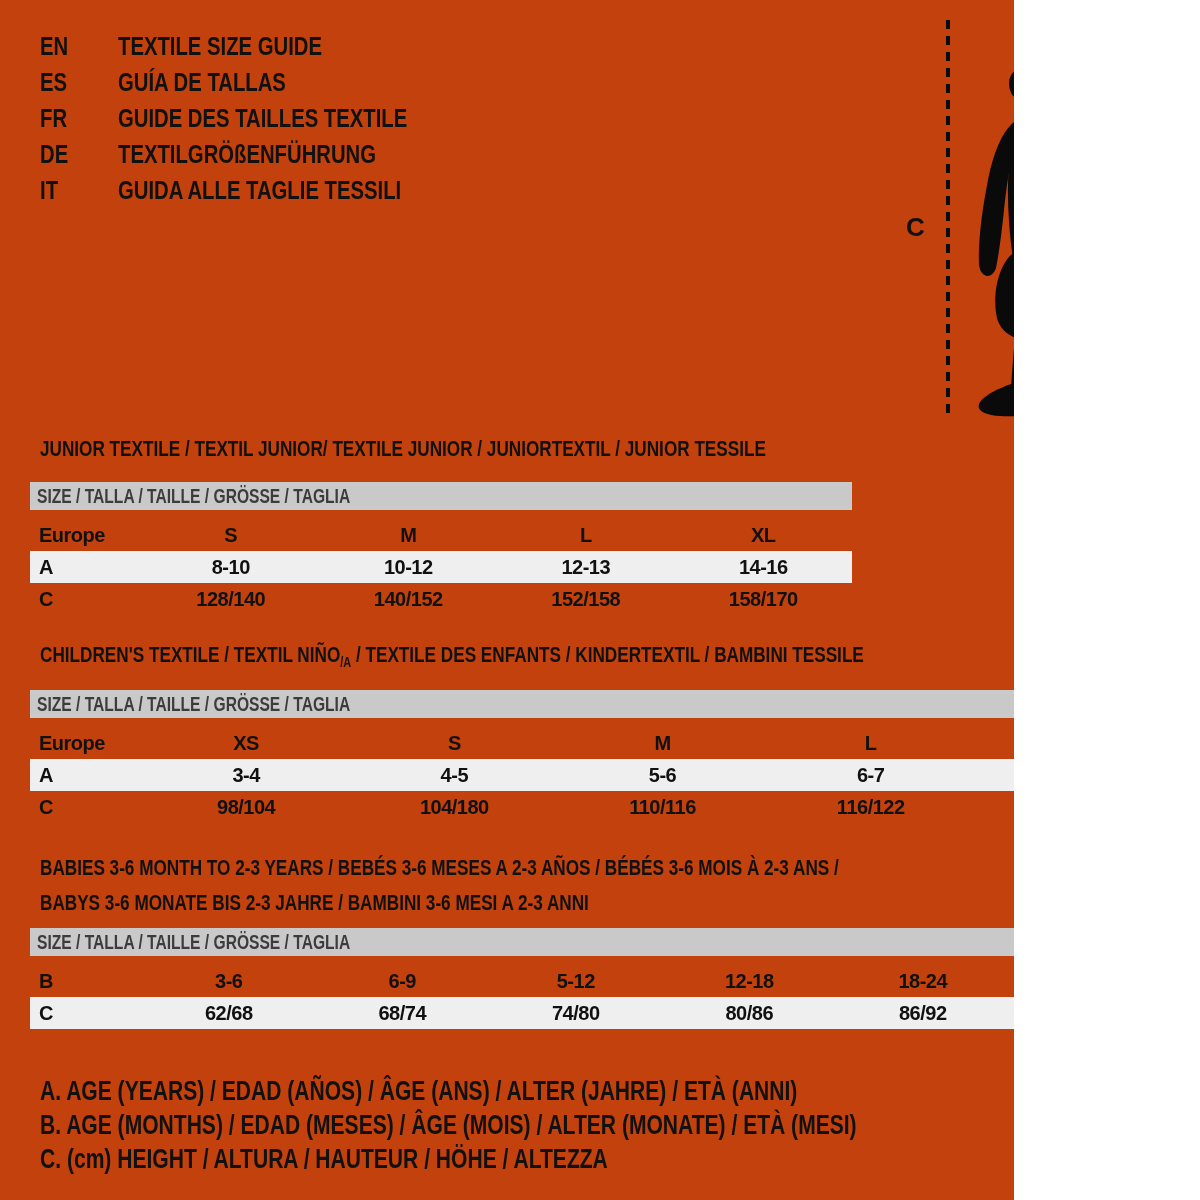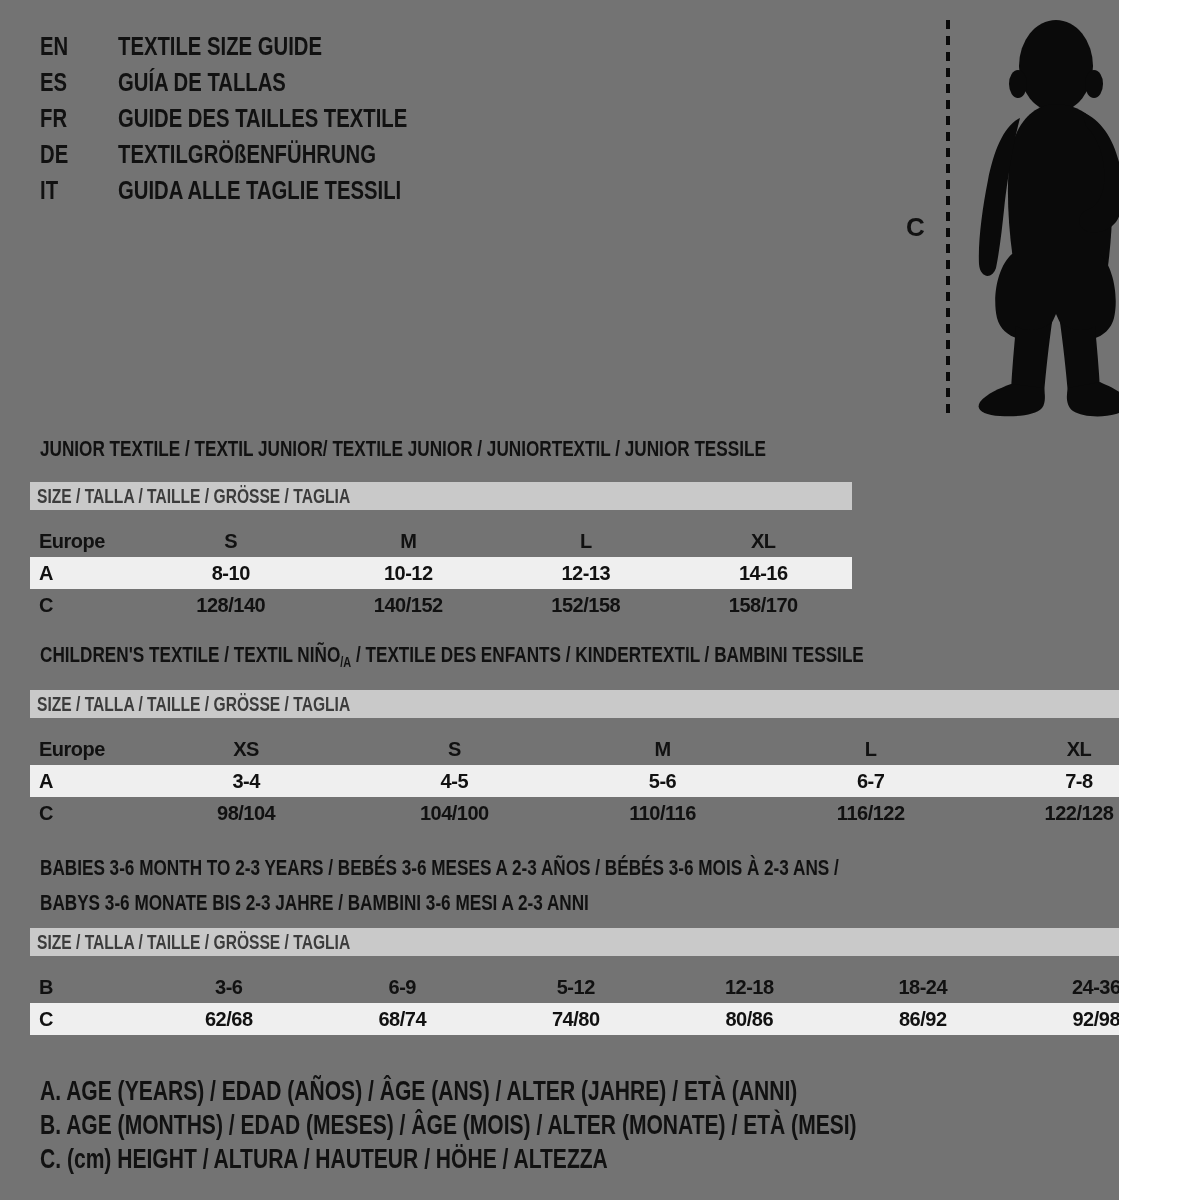--- a/index.html
+++ b/index.html
@@ -5,21 +5,21 @@
   :root{
     --bar:#c9c9c9;
     --shade:#efefef;
     --text:#111111;
     --sil:#0a0a0a;
     --bartext:#3c3c3c;
   }
   *{margin:0;padding:0;box-sizing:border-box;}
   html,body{width:1200px;height:1200px;background:#ffffff;}
   body{font-family:"Liberation Sans","DejaVu Sans",sans-serif;color:var(--text);}
-  .page{position:relative;width:1119px;height:1200px;overflow:hidden;background:#737373;}
+  .page{position:relative;width:1014px;height:1200px;overflow:hidden;background:#c2410c;}
 
   
   .langs{position:absolute;left:40px;top:28px;}
   .lang-row{display:flex;font-weight:bold;font-size:26px;line-height:36px;
             transform:scaleX(0.78);transform-origin:0 50%;white-space:nowrap;}
   .lang-code{width:100px;flex:0 0 auto;}
 
   
   .height-dash{position:absolute;left:946px;top:20px;width:4px;height:396px;
     background:repeating-linear-gradient(to bottom,var(--sil) 0 9px,transparent 9px 16px);}
@@ -31,21 +31,21 @@
                  transform:scaleX(0.78);transform-origin:0 50%;white-space:nowrap;}
   .title-sub{font-size:14px;vertical-align:-5px;}
   .two-line{line-height:35px;}
   .two-line .tl{display:block;}
 
   
   .size-table{position:absolute;}
   .size-bar{height:28px;background:var(--bar);line-height:28px;overflow:hidden;}
   .size-bar .bar-text{color:var(--bartext);font-weight:bold;font-size:20px;padding-left:9px;
     display:inline-block;transform:scaleX(0.78);transform-origin:0 50%;white-space:nowrap;}
-  .t-rows{margin-top:15px;}
+  .t-rows{margin-top:9px;}
   .trow{display:flex;height:32px;line-height:32px;font-size:20px;font-weight:bold;letter-spacing:-0.5px;}
   .trow.shaded{background:var(--shade);}
   .tlabel{width:112px;flex:0 0 auto;padding-left:9px;}
   .tcell{flex:1;text-align:center;}
 
   
   .notes{position:absolute;left:40px;top:1074px;font-size:27px;font-weight:bold;line-height:34px;}
   .note-line{display:block;transform:scaleX(0.78);transform-origin:0 50%;white-space:nowrap;}
 </style>
 </head>
@@ -141,21 +141,21 @@
           <span class="tlabel">A</span>
           <span class="tcell">3-4</span>
           <span class="tcell">4-5</span>
           <span class="tcell">5-6</span>
           <span class="tcell">6-7</span>
           <span class="tcell">7-8</span>
         </div>
         <div class="trow">
           <span class="tlabel">C</span>
           <span class="tcell">98/104</span>
-          <span class="tcell">104/100</span>
+          <span class="tcell">104/180</span>
           <span class="tcell">110/116</span>
           <span class="tcell">116/122</span>
           <span class="tcell">122/128</span>
         </div>
       </div>
   </div>
 
   <div class="section-title two-line" style="top:850px;">
     <span class="tl">BABIES 3-6 MONTH TO 2-3 YEARS / BEBÉS 3-6 MESES A 2-3 AÑOS / BÉBÉS 3-6 MOIS À 2-3 ANS /</span>
     <span class="tl">BABYS 3-6 MONATE BIS 2-3 JAHRE / BAMBINI 3-6 MESI A 2-3 ANNI</span>

